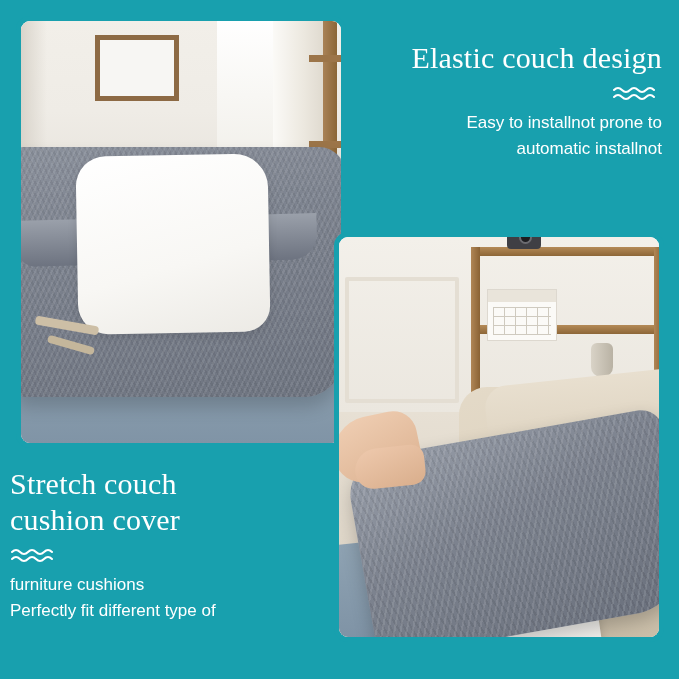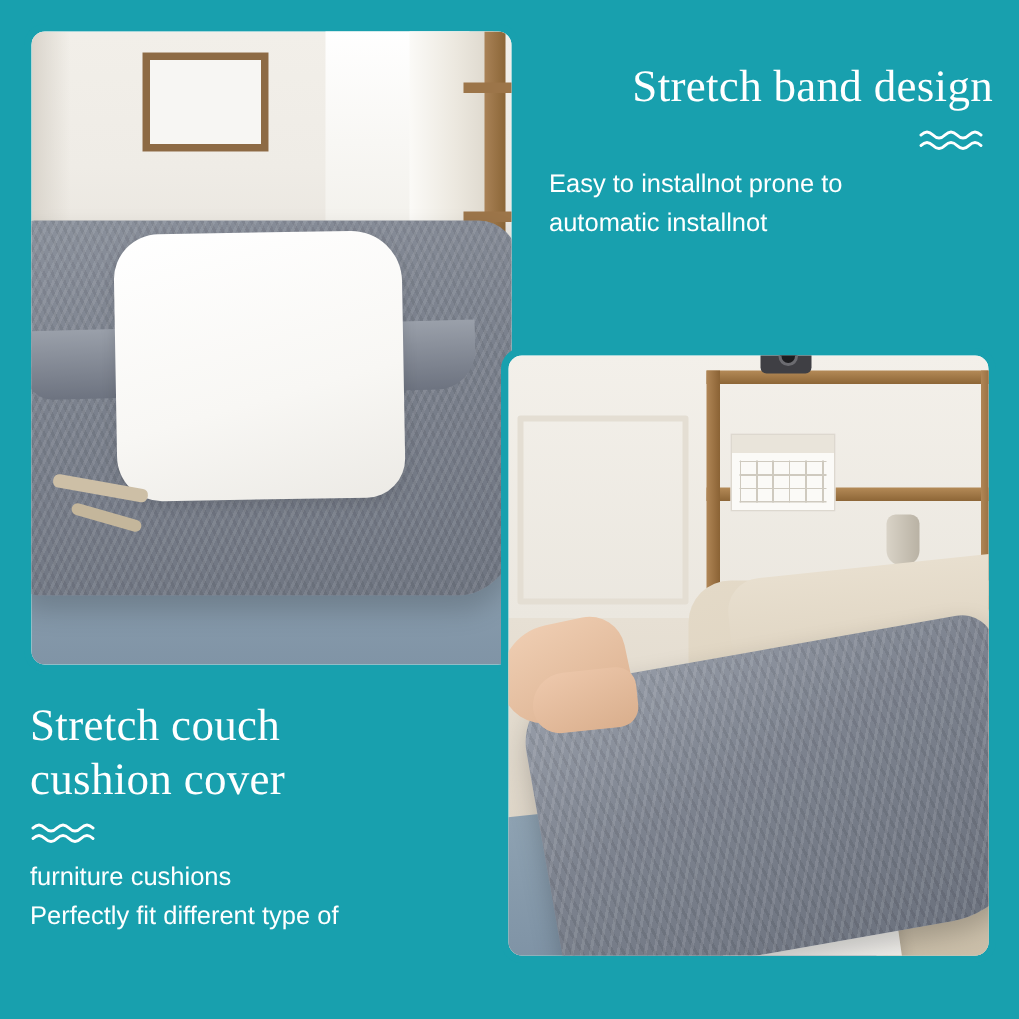--- a/index.html
+++ b/index.html
@@ -279,24 +279,24 @@
     margin: 10px 0 8px;
   }
   .wave.right { text-align: right; }
   .sub {
     font-family: "Liberation Sans", sans-serif;
     font-size: 17px;
     line-height: 26px;
     margin: 0;
     color: #ffffff;
   }
-  .sub.right { }
+  .sub.right { text-align: right; }
 
   #headline-bottom {
-    left: 20px;
+    left: 10px;
     top: 466px;
     width: 300px;
   }
   #headline-bottom .headline {
     font-size: 30px;
     line-height: 36px;
   }
 </style>
 </head>
 <body>
@@ -349,21 +349,21 @@
     <div class="sc2-mat"></div>
     <div class="sc2-whitecushion"></div>
     <div class="sc2-cover">
       <div class="sc2-cover-texture"></div>
     </div>
     <div class="sc2-hand"></div>
     <div class="sc2-hand2"></div>
   </div>
 
   <div class="text-block" id="headline-top">
-    <h1 class="headline right">Stretch band design</h1>
+    <h1 class="headline right">Elastic couch design</h1>
     <span class="wave right">
       <svg width="50" height="16" viewBox="0 0 50 16" aria-hidden="true">
         <path d="M2 4 q4 -4 8 0 t8 0 t8 0 t8 0 t8 0" fill="none" stroke="#ffffff" stroke-width="2" stroke-linecap="round"></path>
         <path d="M2 11 q4 -4 8 0 t8 0 t8 0 t8 0 t8 0" fill="none" stroke="#ffffff" stroke-width="2" stroke-linecap="round"></path>
       </svg>
     </span>
     <p class="sub right">Easy to installnot prone to</p>
     <p class="sub right">automatic installnot</p>
   </div>
 

